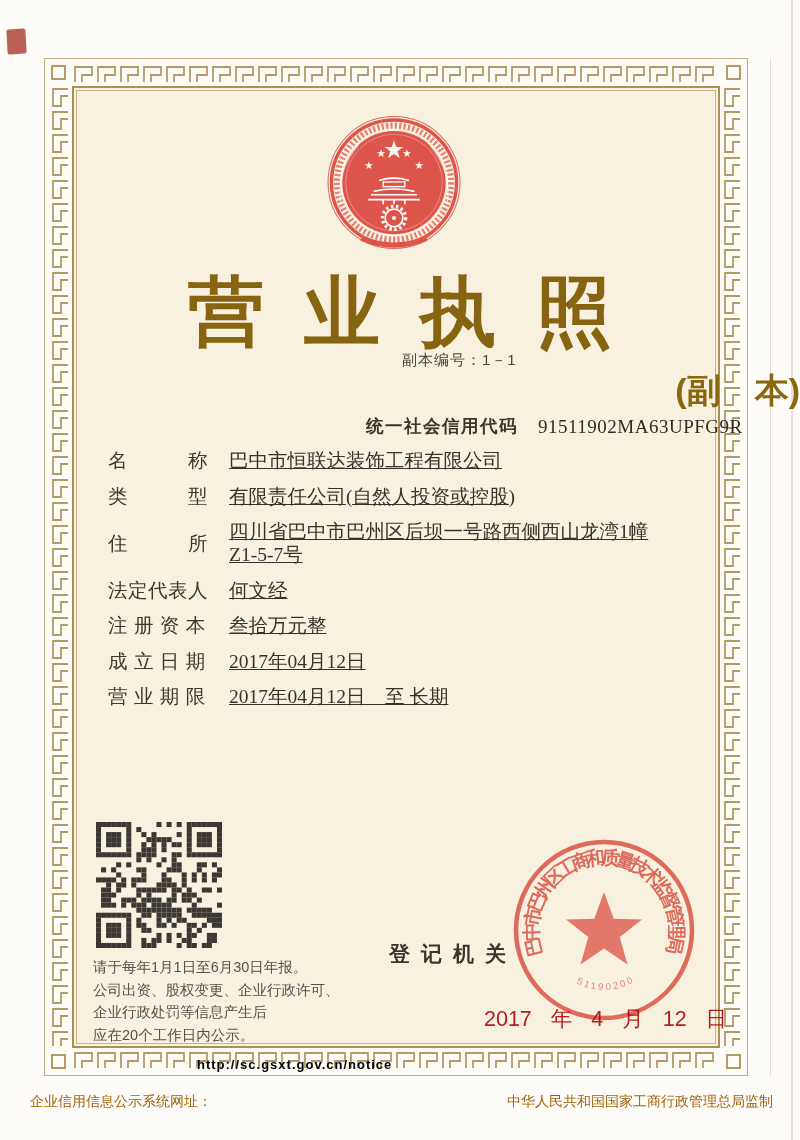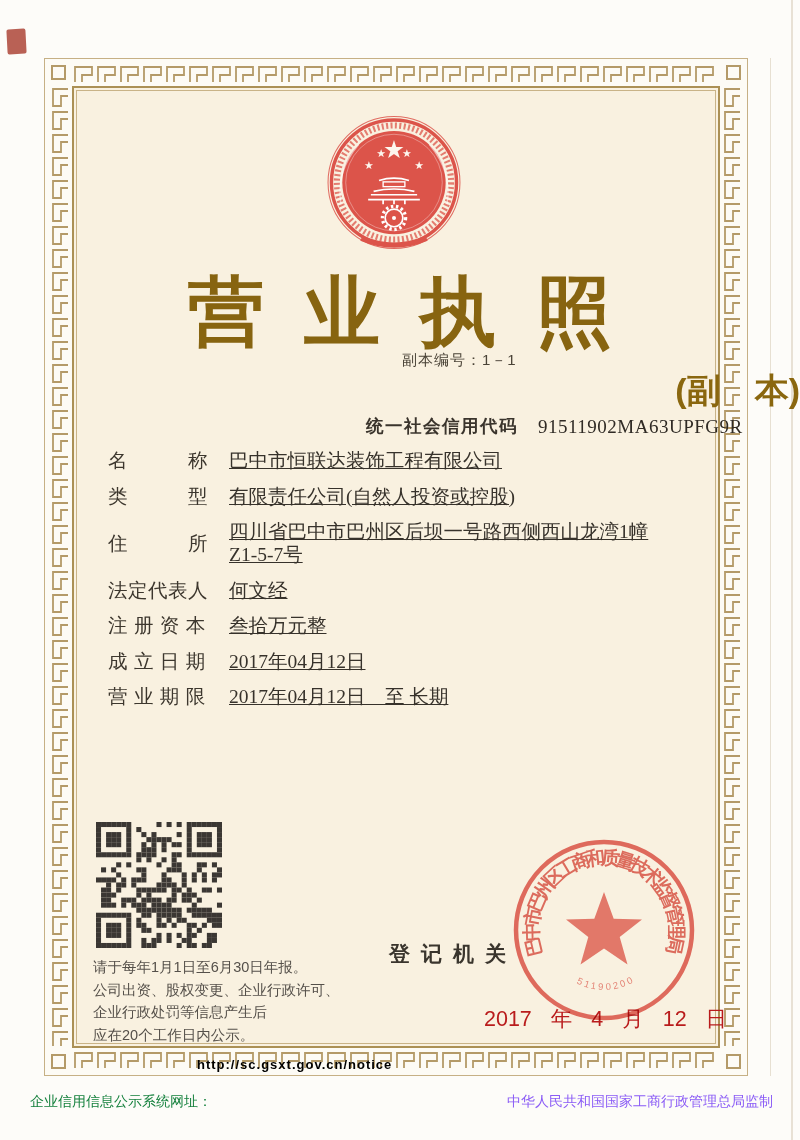--- a/index.html
+++ b/index.html
@@ -55,22 +55,22 @@
   .reg-label{position:absolute;left:377px;top:940px;font-size:21px;font-weight:600;
              letter-spacing:11px;color:#3a352d;margin-left:12px;}
   .reg-date{position:absolute;left:484px;top:1004px;font-size:21.5px;color:#b91c1c;
             word-spacing:13px;white-space:pre;z-index:4;}
   .seal{position:absolute;left:503px;top:830px;width:202px;height:202px;opacity:.85;
         mix-blend-mode:multiply;z-index:6;}
   
   .border-url{position:absolute;left:197px;top:1057px;font-size:13px;font-weight:600;
               letter-spacing:1px;color:#000000;z-index:3;}
   
-  .footer-left{position:absolute;left:30px;top:1093px;font-size:14px;color:#15803d;}
-  .footer-right{position:absolute;right:27px;top:1093px;font-size:14px;color:#8b5cf6;}
+  .footer-left{position:absolute;left:30px;top:1093px;font-size:14px;color:#a16207;}
+  .footer-right{position:absolute;right:27px;top:1093px;font-size:14px;color:#a16207;}
 </style>
 </head>
 <body>
 
 <div class="page">
 
   <div class="scan-line-1"></div>
   <div class="scan-line-2"></div>
   <div class="red-mark"></div>
 

